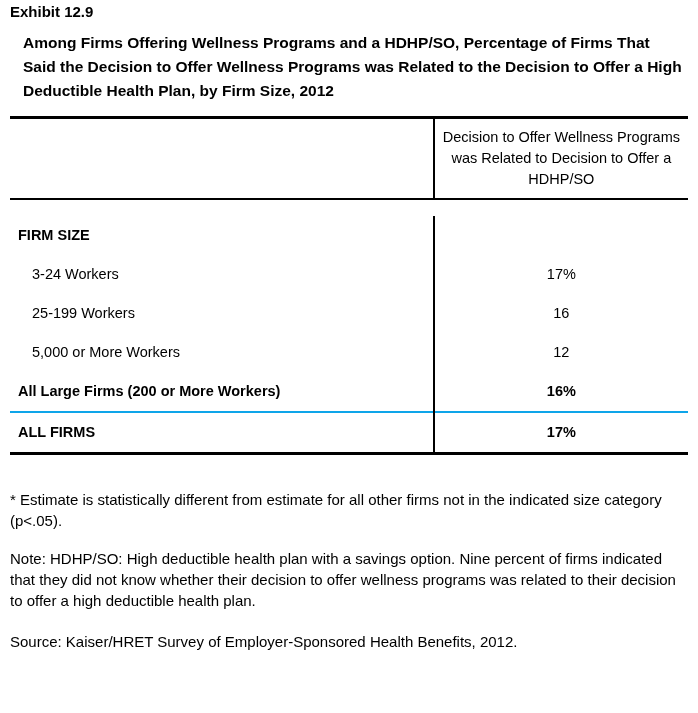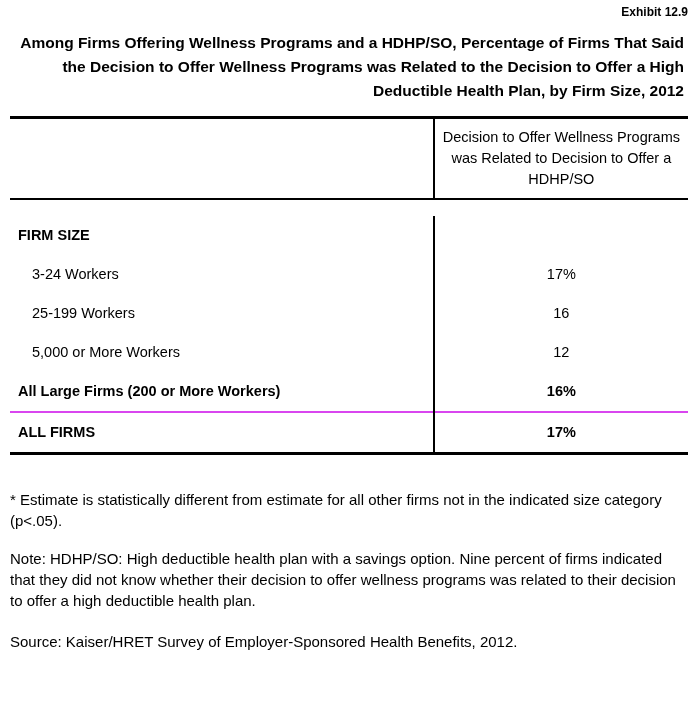--- a/index.html
+++ b/index.html
@@ -15,33 +15,34 @@
     -webkit-font-smoothing: antialiased;
   }
   .page {
     width: 698px;
     height: 713px;
     box-sizing: border-box;
     padding: 0 10px;
     position: relative;
   }
   .exhibit-label {
-    text-align: right;
-    font-size: 12px;
+    text-align: left;
+    font-size: 15px;
     font-weight: bold;
     margin-top: 3px;
     line-height: 18px;
   }
   .main-title {
-    text-align: right;
+    text-align: left;
     font-size: 15.5px;
     font-weight: bold;
     line-height: 24px;
     margin-top: 10px;
     padding: 0 4px;
+    margin-left: 9px;
   }
   .rule-top {
     border-top: 3px solid #000;
     margin-top: 13px;
   }
   table.data {
     width: 100%;
     border-collapse: collapse;
     table-layout: fixed;
     font-size: 14.5px;
@@ -86,21 +87,21 @@
     padding-left: 22px;
   }
   .cell-value {
     text-align: center;
     border-left: 2px solid #000;
     margin-left: 40px;
   }
   .bold { font-weight: bold; }
 
   .rule-bottom-cell {
-    border-top: 2px solid #d946ef;
+    border-top: 2px solid #0ea5e9;
   }
   .rule-thick-bottom td {
     border-top: 3px solid #000;
     height: 0;
     font-size: 0;
     line-height: 0;
   }
 
   .notes {
     font-size: 15px;

